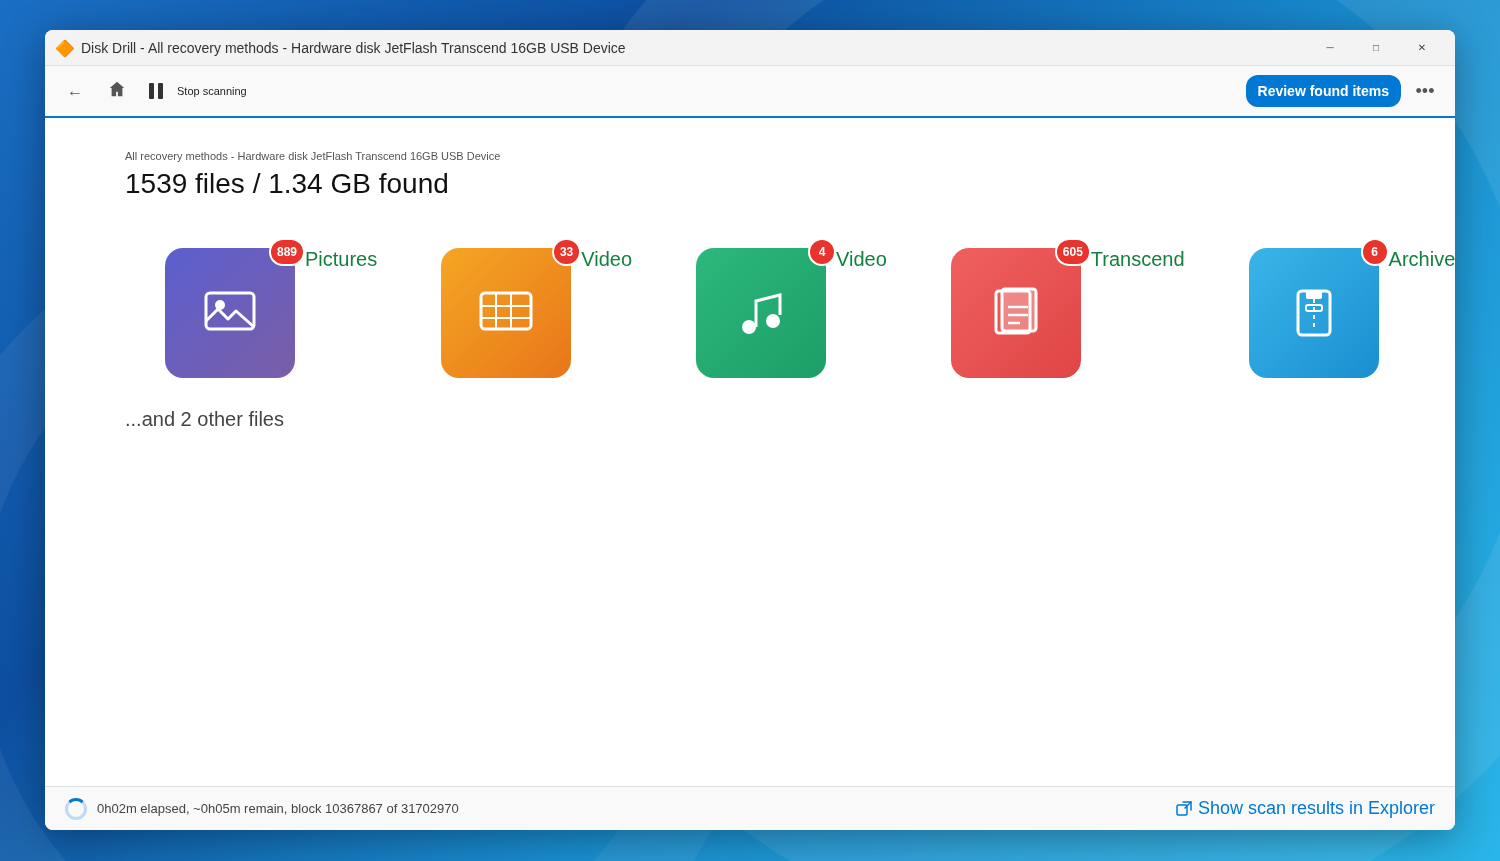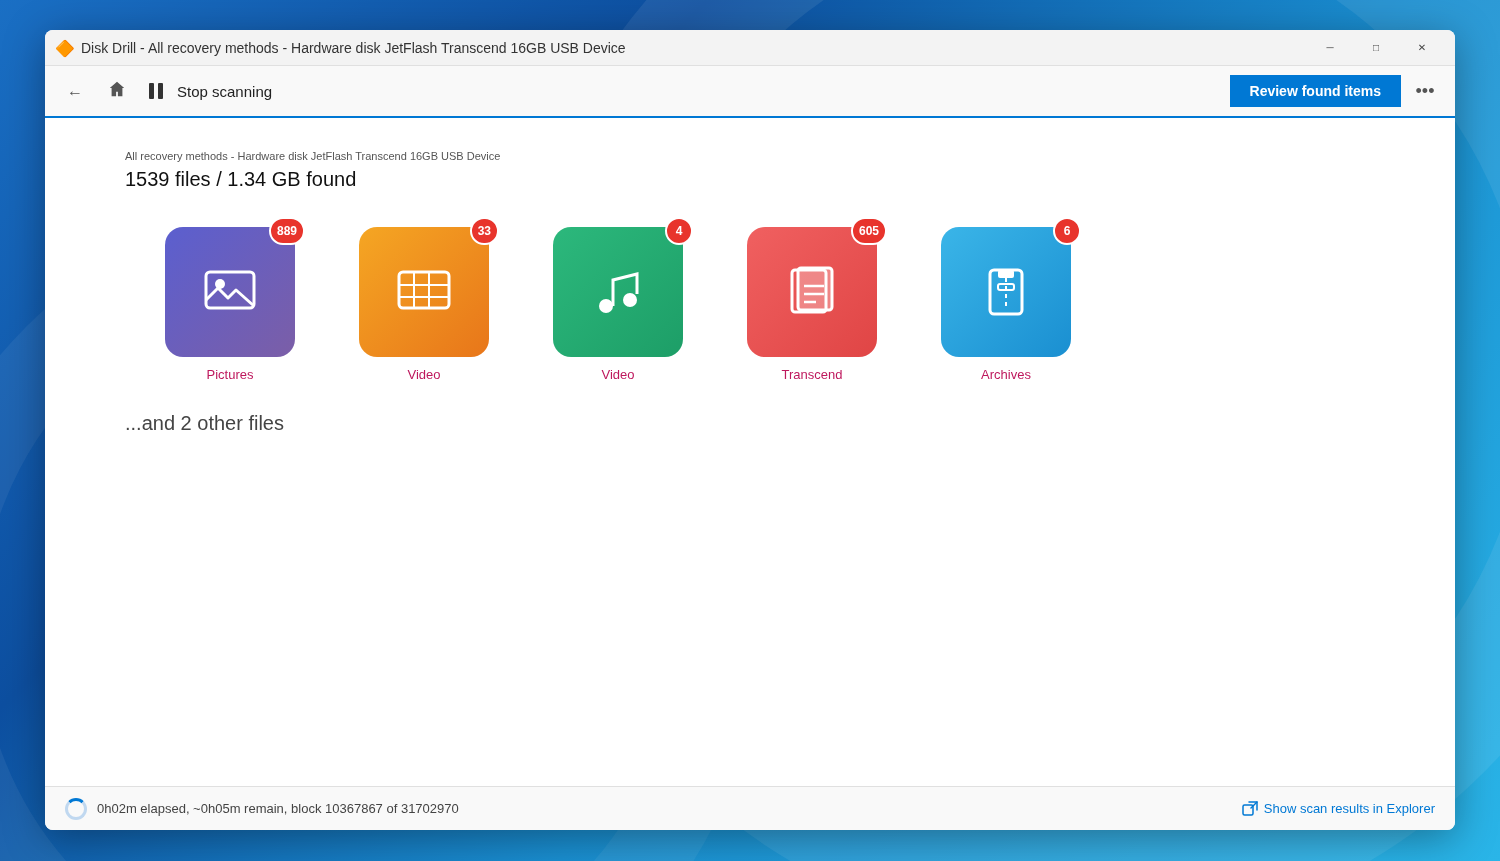--- a/index.html
+++ b/index.html
@@ -138,30 +138,30 @@
       border: none;
       background: transparent;
       cursor: pointer;
       display: flex;
       align-items: center;
       justify-content: center;
       color: #333;
       font-size: 16px;
     }
     .toolbar-scan-label {
-      font-size: 15px;
+      font-size: 11px;
       color: #222;
       flex: 1;
     }
     .review-btn {
       background: #0078d4;
       color: #fff;
       border: none;
-      padding: 8px 20px;
-      border-radius: 0;
+      padding: 8px 12px;
+      border-radius: 12px;
       font-size: 14px;
       font-weight: 600;
       cursor: pointer;
       white-space: nowrap;
     }
     .more-btn {
       width: 36px;
       height: 36px;
       border: none;
       background: transparent;
@@ -180,37 +180,37 @@
       background: #fff;
       padding: 32px 80px;
       overflow-y: auto;
     }
     .subtitle {
       font-size: 11px;
       color: #555;
       margin-bottom: 6px;
     }
     .main-heading {
-      font-size: 20px;
+      font-size: 28px;
       font-weight: 300;
       color: #111;
-      margin-bottom: 36px;
+      margin-bottom: 48px;
     }
 
     
     .file-types {
       display: flex;
       gap: 24px;
       margin-bottom: 30px;
       flex-wrap: nowrap;
     }
     .file-card {
       display: flex;
-      flex-direction: column;
-      align-items: center;
+      flex-direction: row;
+      align-items: flex-start;
       gap: 10px;
       cursor: pointer;
       position: relative;
       padding-left: 40px;
     }
     .card-icon-wrap {
       position: relative;
       width: 130px;
       height: 130px;
     }
@@ -237,22 +237,22 @@
       font-weight: 700;
       min-width: 28px;
       height: 28px;
       display: flex;
       align-items: center;
       justify-content: center;
       padding: 0 6px;
       border: 2px solid #fff;
     }
     .card-label {
-      font-size: 13px;
-      color: #be185d;
+      font-size: 20px;
+      color: #15803d;
       text-align: center;
     }
 
     .pictures-bg { background: linear-gradient(135deg, #5b5fcf, #7b5ea7); }
     .video-bg { background: linear-gradient(135deg, #f5a623, #e8761a); }
     .audio-bg { background: linear-gradient(135deg, #2cb87c, #1d9e67); }
     .documents-bg { background: linear-gradient(135deg, #f06060, #e04545); }
     .archives-bg { background: linear-gradient(135deg, #3ab5e8, #1a8fd1); }
 
     .other-files {
@@ -287,21 +287,21 @@
     .status-text {
       font-size: 13px;
       color: #444;
       flex: 1;
     }
     .show-explorer-link {
       display: flex;
       align-items: center;
       gap: 6px;
       color: #0078d4;
-      font-size: 13px;
+      font-size: 18px;
       cursor: pointer;
       text-decoration: none;
     }
   </style>
 </head>
 <body>
 
 <div class="bg-swirl"></div>
 
 <div class="window">

